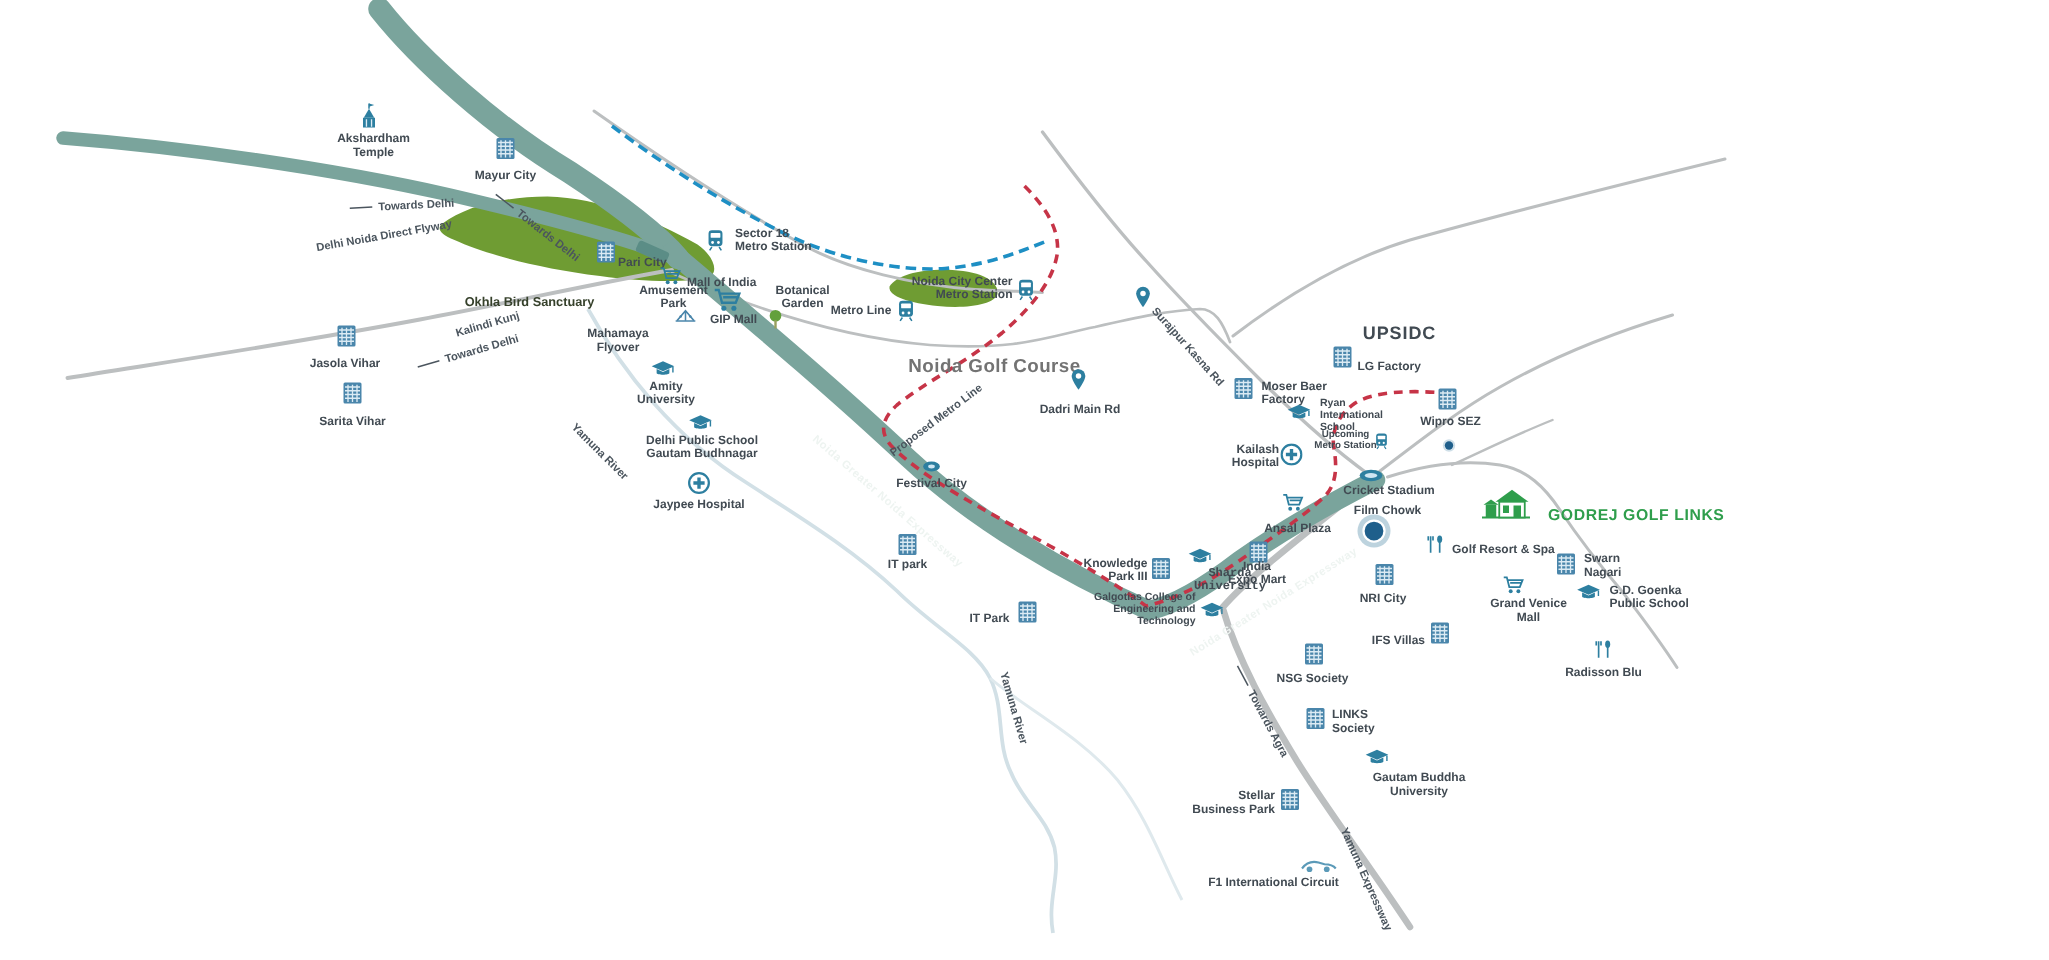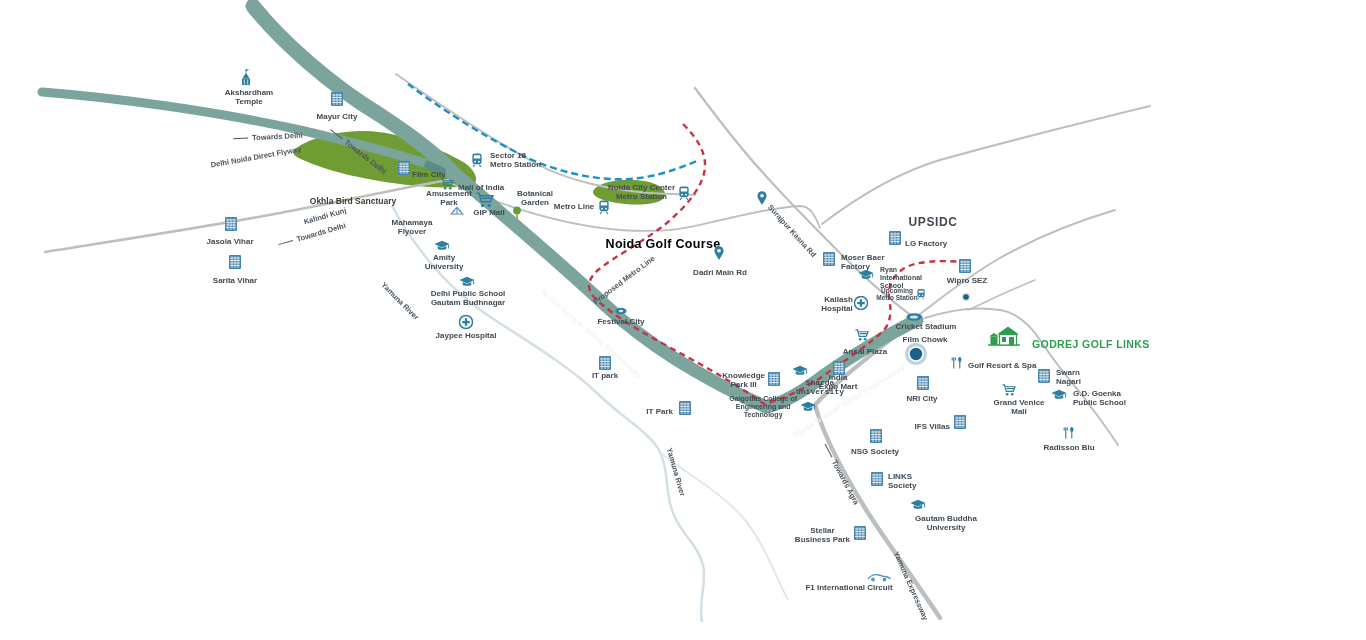--- a/index.html
+++ b/index.html
@@ -4,22 +4,22 @@
 <style>
   html,body{margin:0;padding:0;background:#fff;}
   #stage{position:relative;width:1366px;height:640px;background:#fff;overflow:hidden;
          font-family:"Liberation Sans",sans-serif;}
   #base{position:absolute;left:0;top:0;}
   #markers{position:absolute;left:0;top:0;width:100%;height:100%;margin-top:35px;}
   .icon{position:absolute;transform:translate(-50%,-50%);line-height:0;}
   .marker-label{position:absolute;font:700 8px/1.15 "Liberation Sans",sans-serif;color:#414a52;
     white-space:pre-line;text-align:center;transform:translate(-50%,-50%);}
   .align-l{transform:translate(0,-50%);text-align:left;}
-  .align-r{transform:translate(-100%,-50%);}
-  .cls-big{font-size:12.5px;color:#000000;letter-spacing:.3px;}
+  .align-r{transform:translate(-100%,-50%);text-align:right;}
+  .cls-big{font-size:12.5px;color:#737373;letter-spacing:.3px;}
   .cls-upsidc{font-size:12px;letter-spacing:.6px;}
   .cls-godrej{font-size:10.5px;color:#2f9e4c;letter-spacing:.4px;}
   .cls-tiny{font-size:6.5px;}
   .cls-small{font-size:7px;}
   .cls-ongreen{color:#36412b;font-size:8.5px;}
   .road-label{position:absolute;font:700 7.5px "Liberation Sans",sans-serif;color:#4b555e;
     white-space:nowrap;}
   .road-label.white{color:#eef4f1;letter-spacing:.4px;}
   .ldash{display:inline-block;width:15px;height:1.4px;background:currentColor;
     vertical-align:2px;margin-right:4px;}
@@ -87,21 +87,21 @@
           <rect x="0.5" y="0.5" width="12" height="14" rx="1" fill="#4a86ab"></rect>
           <path d="M3.5,2 V13.5 M6.5,2 V13.5 M9.5,2 V13.5" stroke="#dcebf4" stroke-width="0.9"></path>
           <path d="M1.5,3.5 H11.5 M1.5,6 H11.5 M1.5,8.5 H11.5 M1.5,11 H11.5" stroke="#dcebf4" stroke-width="0.9"></path>
         </svg></span>
       <span class="marker-label" style="left: 235px; top: 246px;">Sarita Vihar</span>
       <span class="icon" style="left: 404px; top: 133px;"><svg width="13" height="15" viewBox="0 0 13 15">
           <rect x="0.5" y="0.5" width="12" height="14" rx="1" fill="#4a86ab"></rect>
           <path d="M3.5,2 V13.5 M6.5,2 V13.5 M9.5,2 V13.5" stroke="#dcebf4" stroke-width="0.9"></path>
           <path d="M1.5,3.5 H11.5 M1.5,6 H11.5 M1.5,8.5 H11.5 M1.5,11 H11.5" stroke="#dcebf4" stroke-width="0.9"></path>
         </svg></span>
-      <span class="marker-label align-l" style="left: 412px; top: 140px;">Film City</span>
+      <span class="marker-label align-l" style="left: 412px; top: 140px;">Pari City</span>
       <span class="icon" style="left: 477px; top: 125px;"><svg width="13" height="16" viewBox="0 0 14 16">
           <rect x="2" y="1" width="10" height="11.5" rx="2.5" fill="#2d7fa0"></rect>
           <rect x="3.5" y="3" width="7" height="3.4" rx="0.6" fill="#fff"></rect>
           <circle cx="4.9" cy="9.8" r="1" fill="#fff"></circle>
           <circle cx="9.1" cy="9.8" r="1" fill="#fff"></circle>
           <path d="M4.4,13 L2.8,15.5 M9.6,13 L11.2,15.5" stroke="#2d7fa0" stroke-width="1.1"></path>
         </svg></span>
       <span class="marker-label align-l" style="left: 490px; top: 125px;">Sector 18
 Metro Station</span>
       <span class="icon" style="left: 447px; top: 149px;"><svg width="15" height="13" viewBox="0 0 16 14">

